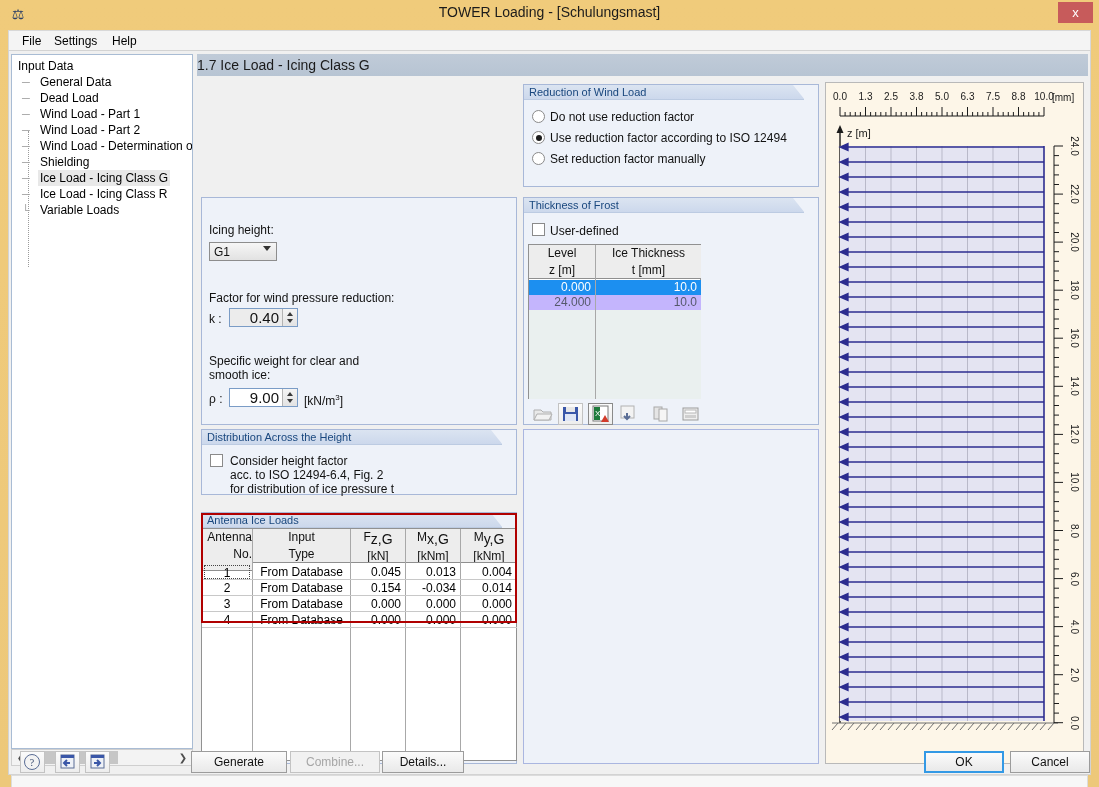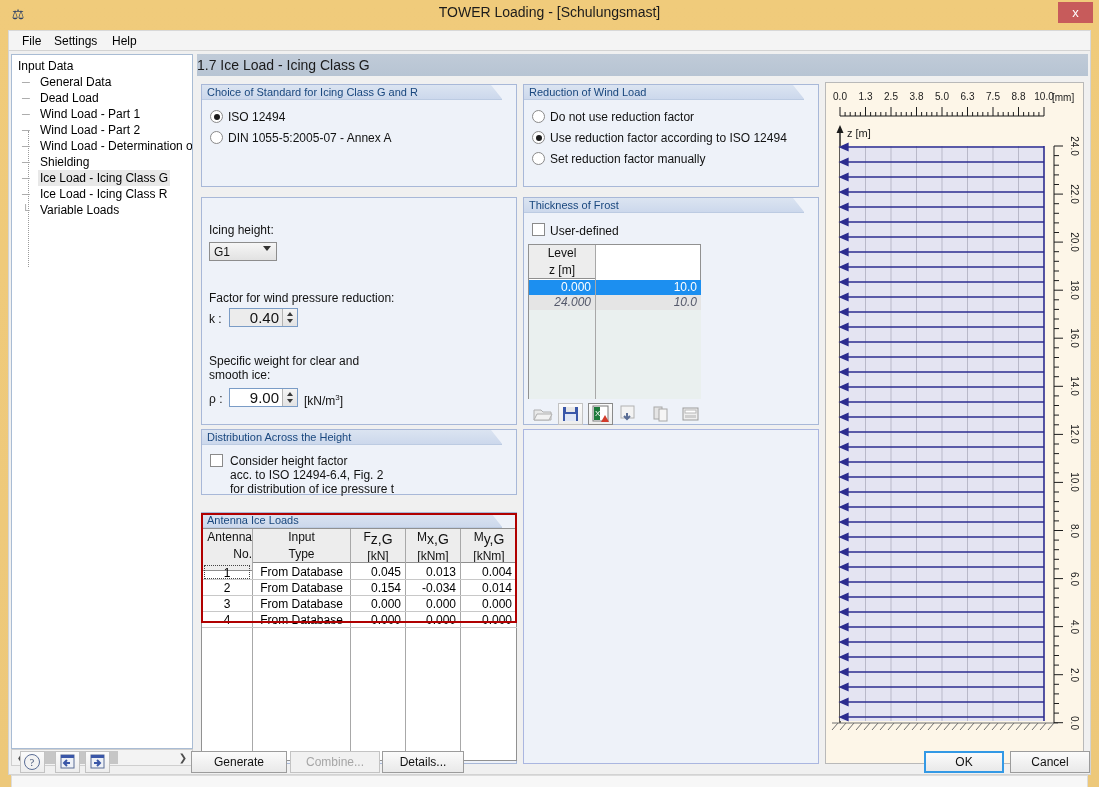--- a/index.html
+++ b/index.html
@@ -160,21 +160,21 @@
   }
   .thead{
     background:#ededed;text-align:center;color:#111;
   }
   .tnum{text-align:right;padding-right:4px;}
   .tctr{text-align:center;}
   .vline{position:absolute;background:#a8a8a8;width:1px;}
   .hline{position:absolute;background:#c8c8c8;height:1px;}
   
   .row-sel{position:absolute;background:#1c8ff0;color:#fff;}
-  .row-alt{position:absolute;background:#e5e5e5;color:#55596b;font-style:italic;}
+  .row-alt{position:absolute;background:#c4b5fd;color:#55596b;}
   
   .tbtn{
     position:absolute;width:25px;height:22px;
     background:linear-gradient(180deg,#fbfbfb,#ededed);
     border:1px solid #c3c3c3;box-sizing:border-box;cursor:pointer;
   }
   .tbtn.flat{background:transparent;border:1px solid transparent;}
   
   .redbox{
     position:absolute;border:2px solid #b00000;box-sizing:border-box;
@@ -257,27 +257,20 @@
     <div class="hscroll">
       <div class="hs-arrow" style="left:1px">❮</div>
       <div class="hs-thumb"></div>
       <div class="hs-arrow" style="right:1px">❯</div>
     </div>
 
     <div class="form-area">
 
       <div class="page-title">1.7 Ice Load - Icing Class G</div>
 
-      <div class="gb" style="left:4px;top:30px;width:316px;height:103px;">
-        <div class="gb-title" style="width:300px;">Choice of Standard for Icing Class G and R</div>
-        <div class="radio on" style="left:8px;top:25px;"></div>
-        <div class="lbl" style="left:26px;top:25px;">ISO 12494</div>
-        <div class="radio" style="left:8px;top:46px;"></div>
-        <div class="lbl" style="left:26px;top:46px;">DIN 1055-5:2005-07 - Annex A</div>
-      </div>
 
       <div class="gb" style="left:4px;top:143px;width:316px;height:228px;">
         <div class="lbl" style="left:7px;top:25px;">Icing height:</div>
         <div class="combo" style="left:7px;top:44px;width:68px;">
           <span class="cv">G1</span>
           <span class="arr"></span>
         </div>
 
         <div class="lbl" style="left:7px;top:93px;">Factor for wind pressure reduction:</div>
         <div class="lbl" style="left:7px;top:114px;">k :</div>
@@ -386,20 +379,24 @@
         <div class="gb-title" style="width:280px;">Thickness of Frost</div>
         <div class="chk" style="left:8px;top:25px;"></div>
         <div class="lbl" style="left:26px;top:26px;">User-defined</div>
       </div>
 
       <div class="tbl" style="left:331px;top:190px;width:173px;height:155px;">
         <div class="vline" style="left:66px;top:0;height:154px;"></div>
         <div class="tcell thead" style="left:0;top:0;width:66px;height:34px;border-bottom:1px solid #8f8f8f;">
           <div style="line-height:17px">Level</div>
           <div style="line-height:17px">z [m]</div>
+        </div>
+        <div class="tcell thead" style="left:67px;top:0;width:105px;height:34px;border-bottom:1px solid #8f8f8f;">
+          <div style="line-height:17px">Ice Thickness</div>
+          <div style="line-height:17px">t [mm]</div>
         </div>
 
         <div class="row-sel" style="left:0;top:35px;width:66px;height:15px;">
           <div class="tcell tnum" style="left:0;top:0;width:66px;height:15px;line-height:15px;color:#fff;">0.000</div>
         </div>
         <div class="row-sel" style="left:67px;top:35px;width:105px;height:15px;">
           <div class="tcell tnum" style="left:0;top:0;width:105px;height:15px;line-height:15px;color:#fff;">10.0</div>
         </div>
 
         <div class="row-alt" style="left:0;top:50px;width:66px;height:15px;">

